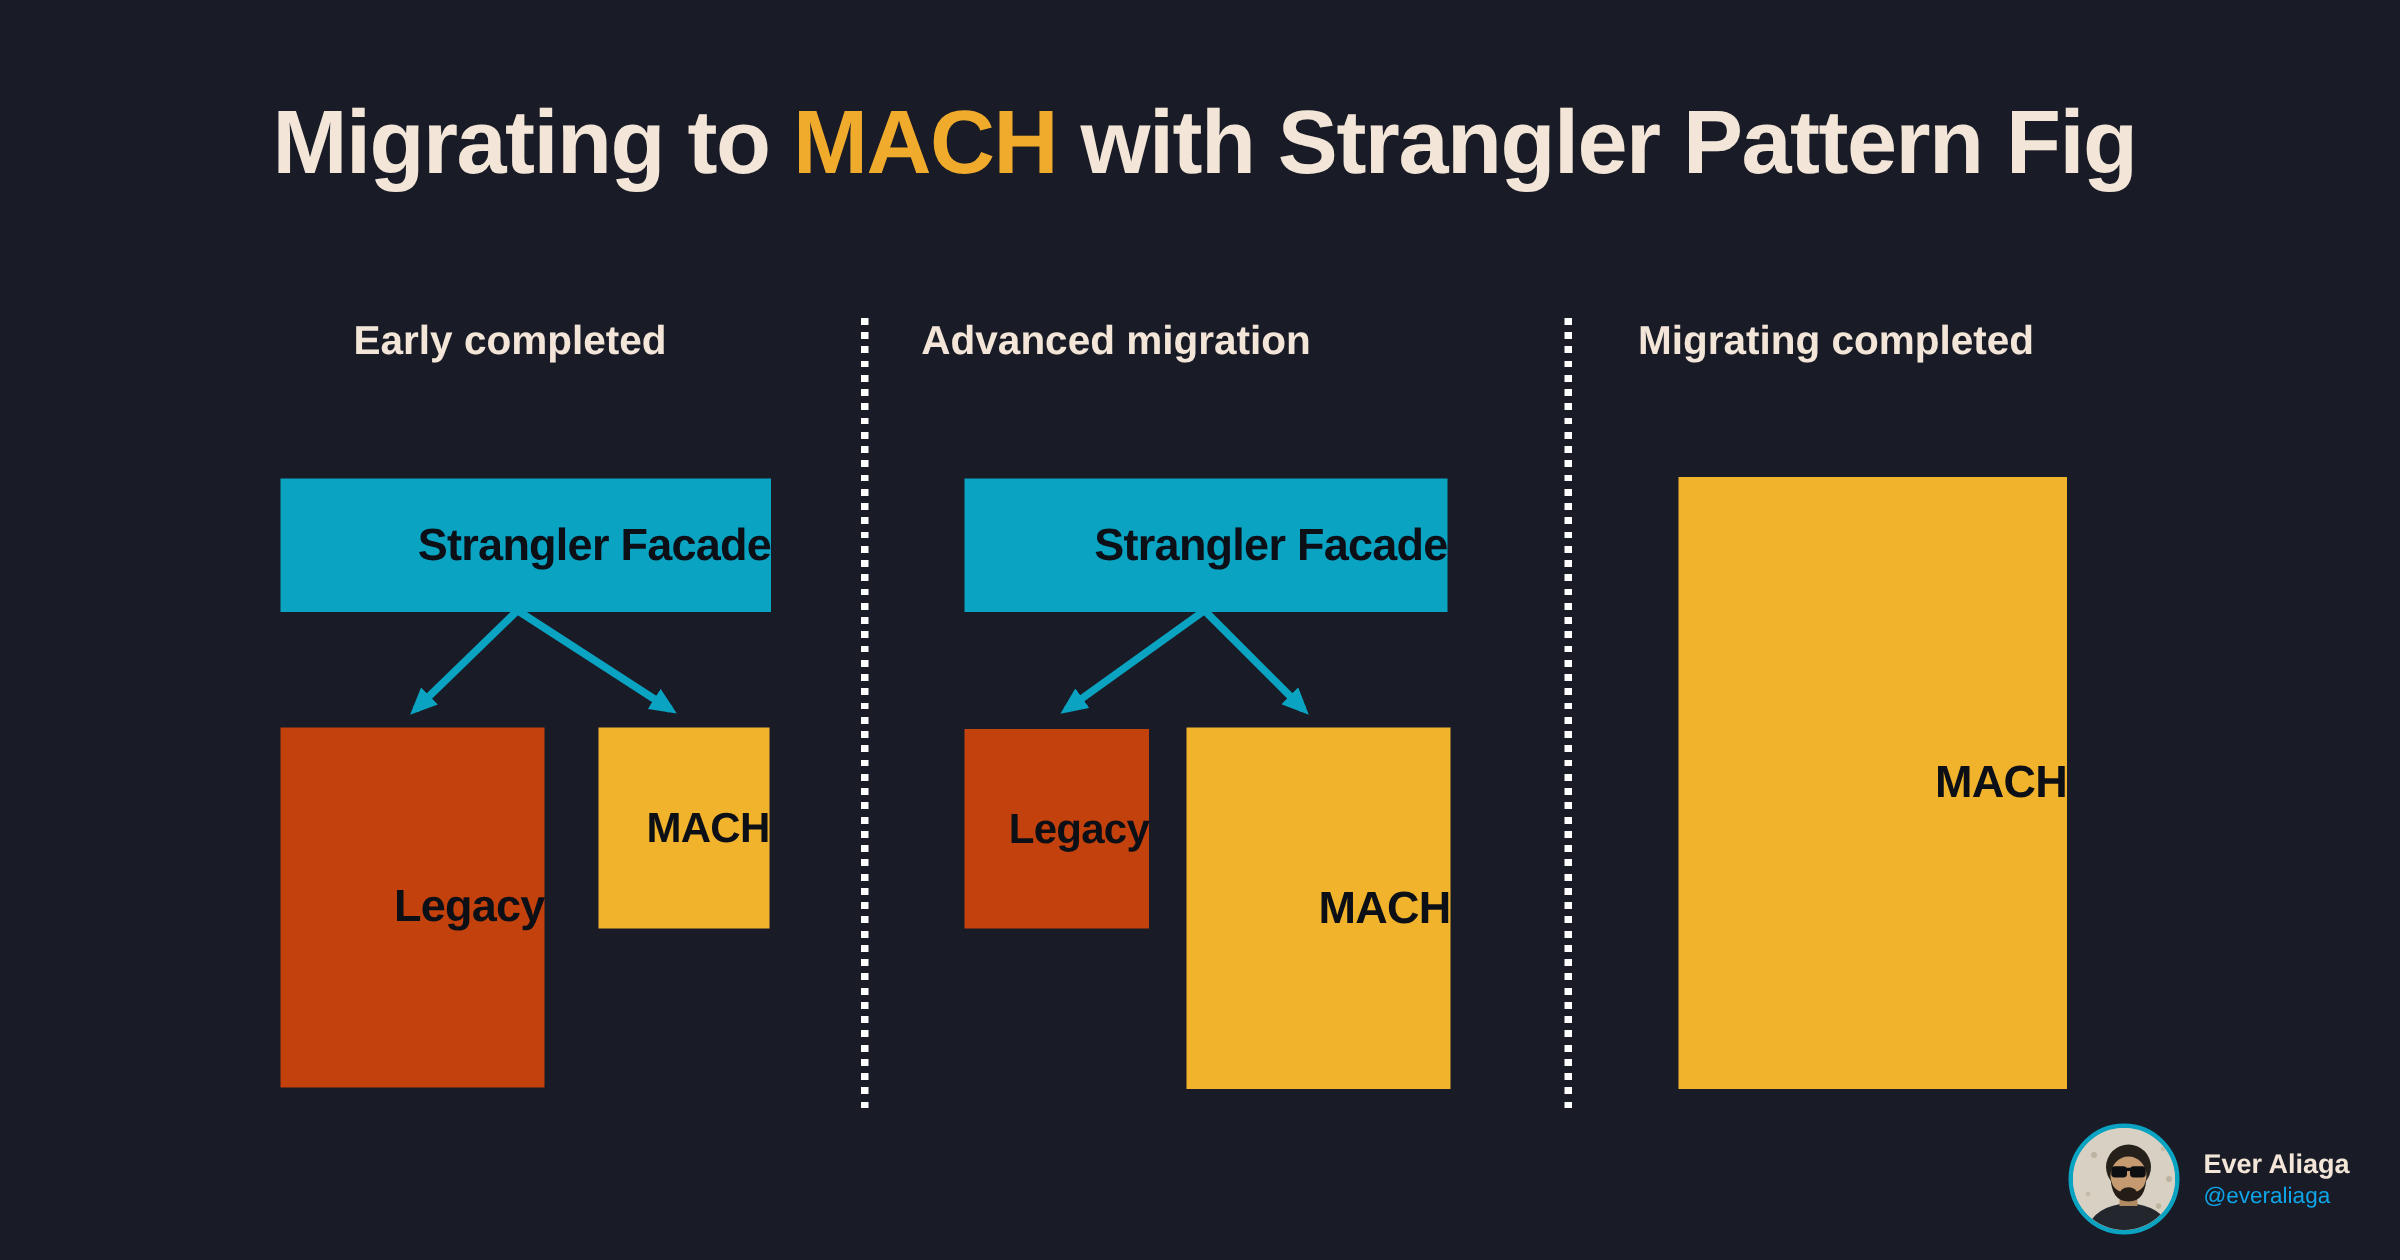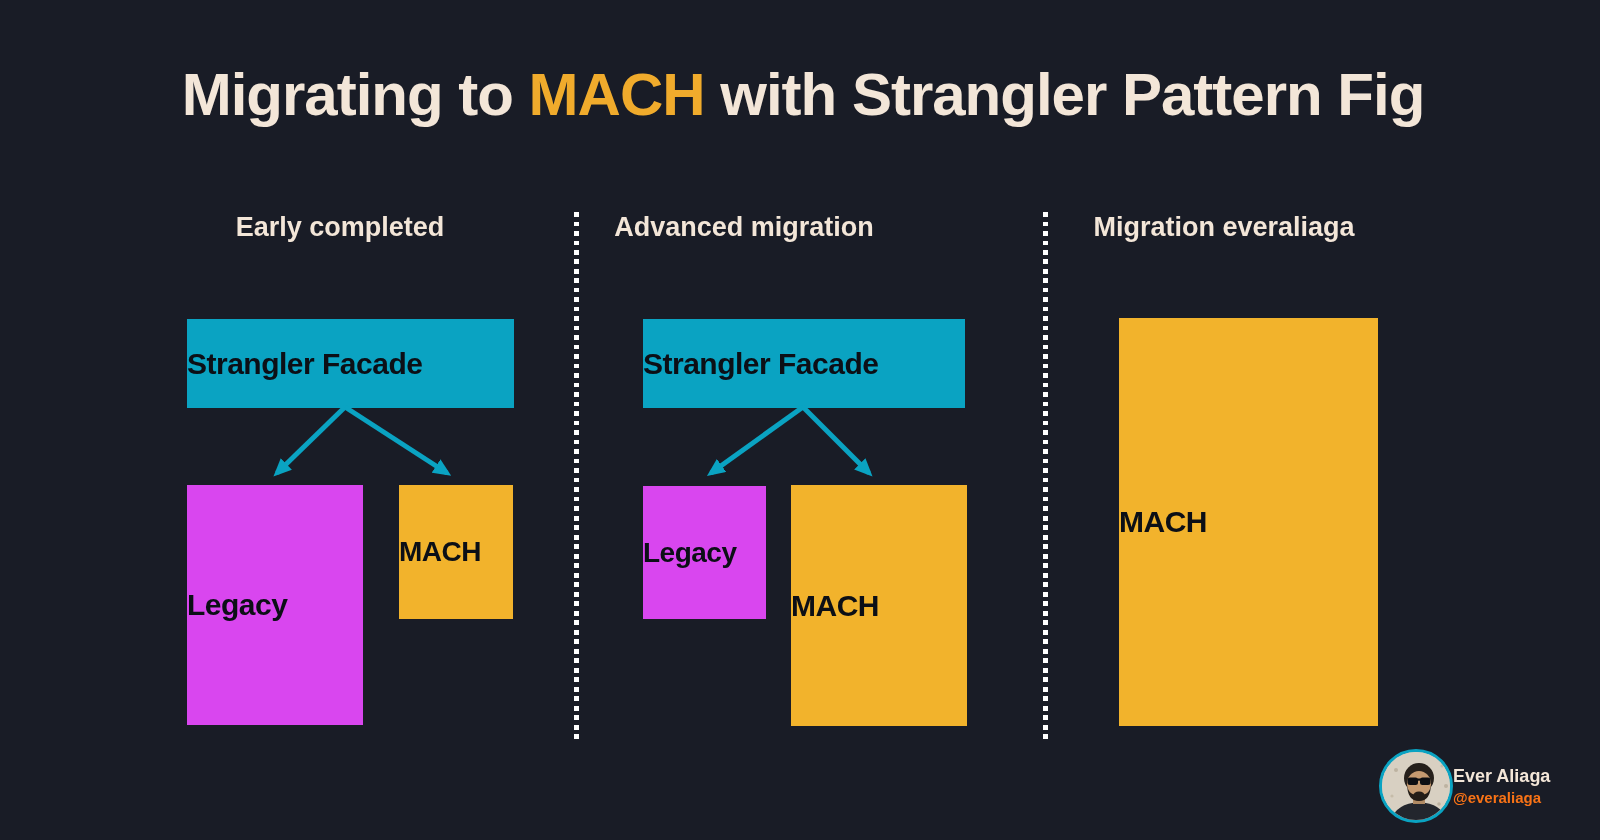--- a/index.html
+++ b/index.html
@@ -35,28 +35,29 @@
     top:212px;
     width:5px;
     height:528px;
     background-image:repeating-linear-gradient(to bottom,
       #FFFFFF 0px, #FFFFFF 4.5px, transparent 4.5px, transparent 9.5px);
   }
   .box {
     position:absolute;
     display:flex;
     align-items:center;
-    justify-content:flex-start;
+    justify-content:flex-end;
     font-weight:700;
     font-size:30px;
     color:#0C0F16;
     letter-spacing:-0.5px;
+    padding-left:12px;
   }
   .box.teal   { background:#0AA3C2; }
-  .box.cream  { background:#d946ef; }
+  .box.cream  { background:#c2410c; }
   .box.yellow { background:#F2B32C; }
 
   
   .facade-1 { left:187px;  top:319px; width:327px; height:89px;  }
   .facade-2 { left:643px;  top:319px; width:322px; height:89px;  }
   .legacy-1 { left:187px;  top:485px; width:176px; height:240px; }
   .mach-1   { left:399px;  top:485px; width:114px; height:134px; font-size:28px; }
   .legacy-2 { left:643px;  top:486px; width:123px; height:133px; font-size:28px; }
   .mach-2   { left:791px;  top:485px; width:176px; height:241px; }
   .mach-3   { left:1119px; top:318px; width:259px; height:408px; }
@@ -66,50 +67,50 @@
     left:0; top:0;
     width:1600px; height:840px;
     pointer-events:none;
   }
 
   .footer {
     position:absolute;
     left:1379px; top:749px;
     display:flex;
     align-items:center;
+    gap:16px;
   }
   .avatar {
     width:74px; height:74px;
     border-radius:50%;
     border:3px solid #0AA3C2;
     overflow:hidden;
     flex:0 0 auto;
     background:#D8D0C2;
   }
   .author-name {
     font-size:18px;
     font-weight:700;
     color:#F3E6D8;
     line-height:1.35;
   }
   .author-handle {
     font-size:15px;
-    color:#f97316;
+    color:#0ea5e9;
     line-height:1.3;
-    font-weight:bold;
   }
 </style>
 </head>
 <body>
 
 <h1 class="title"><span>Migrating to </span><span class="hl">MACH</span><span> with Strangler Pattern Fig</span></h1>
 
 <div class="panel-header" style="left:340px;">Early completed</div>
 <div class="panel-header" style="left:744px;">Advanced migration</div>
-<div class="panel-header" style="left:1224px;">Migration everaliaga</div>
+<div class="panel-header" style="left:1224px;">Migrating completed</div>
 
 <div class="divider" style="left:574px;"></div>
 <div class="divider" style="left:1043px;"></div>
 
 <div class="box teal facade-1">
     <span>Strangler Facade</span>
   </div>
 <div class="box cream legacy-1">
     <span>Legacy</span>
   </div>

